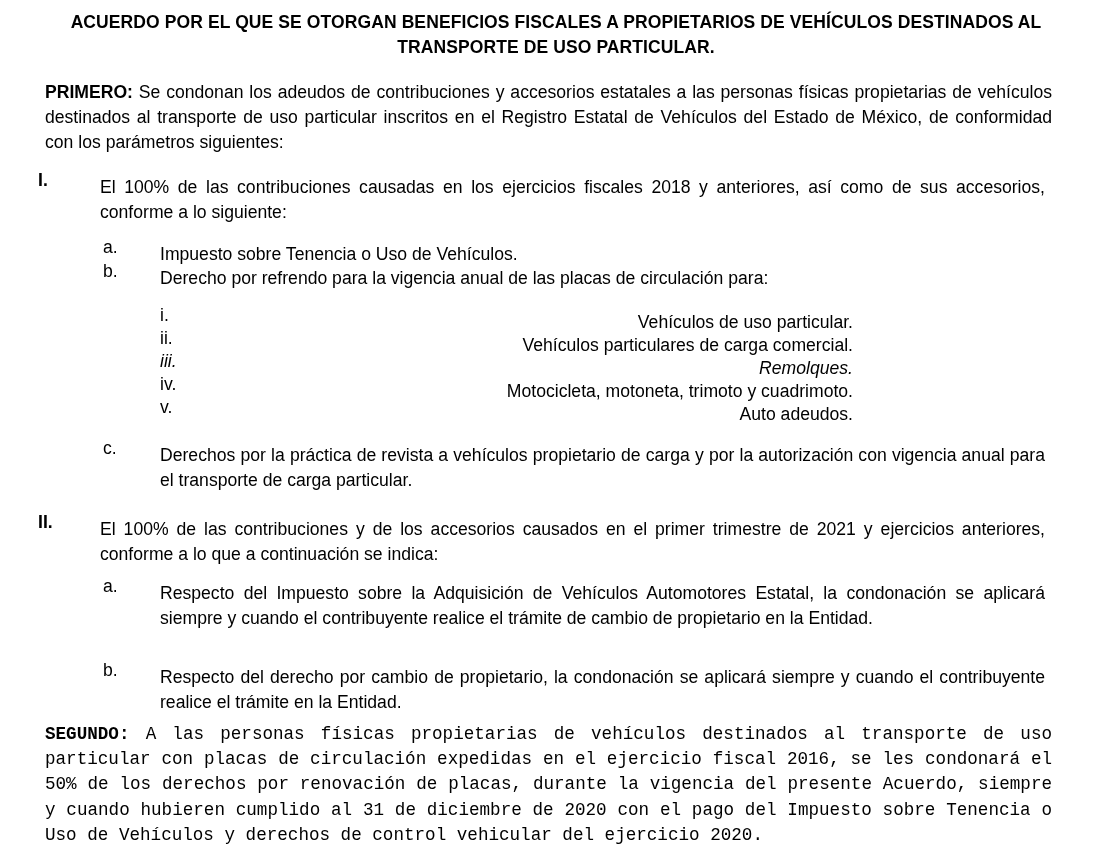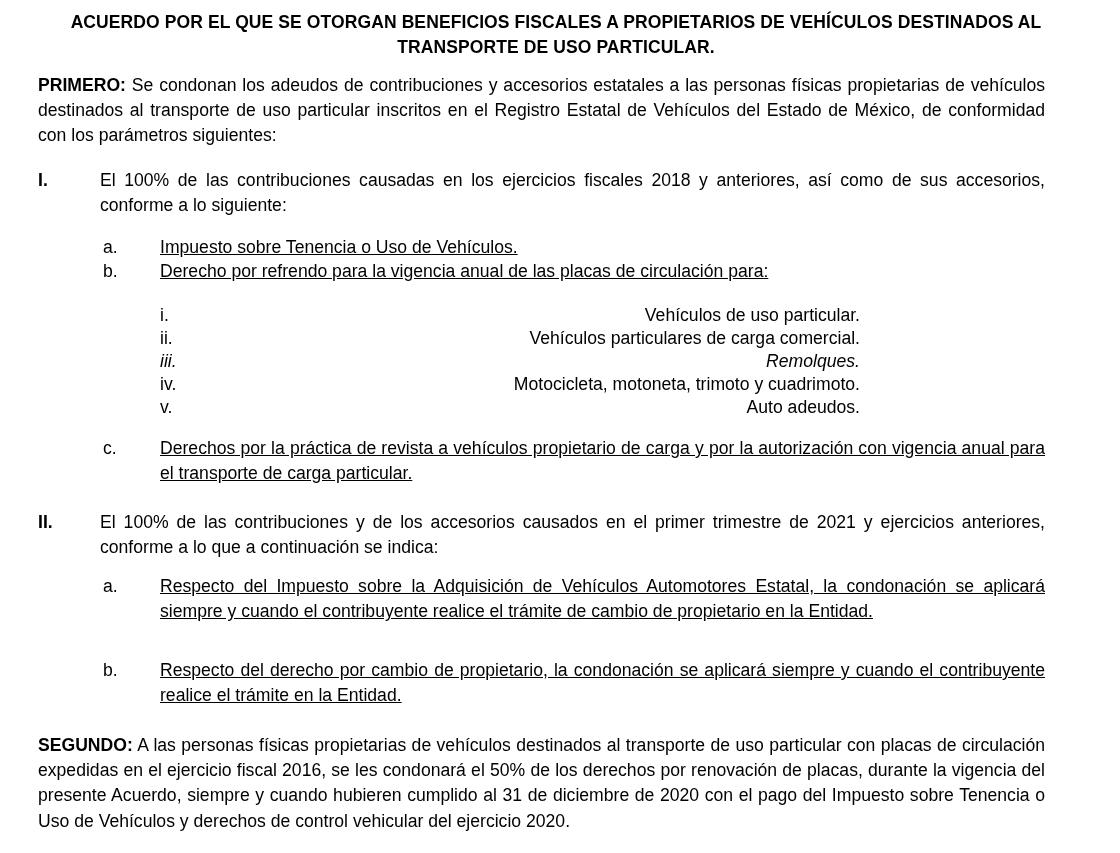--- a/index.html
+++ b/index.html
@@ -29,21 +29,21 @@
     padding: 10px 78px 0 70px;
     font-size: 17.5px;
     font-weight: bold;
     line-height: 25px;
     text-align: center;
     letter-spacing: 0.1px;
   }
 
   
   .body-para {
-    margin: 0;
+    margin: 7px;
     padding: 0;
     font-size: 17.6px;
     line-height: 25.2px;
     text-align: justify;
     text-justify: inter-word;
   }
   .lead-term { font-weight: bold; }
 
   
   .para-primero {
@@ -83,21 +83,20 @@
     position: absolute;
     left: 0;
     top: 0;
     width: 48px;
     font-size: 17.6px;
     line-height: 25.2px;
   }
   .level2-body {
     margin-left: 57px;
     width: 885px;
-    text-decoration: underline;
   }
 
   
   .level3-item {
     position: absolute;
     left: 160px;
     width: 700px;
   }
   .level3-marker {
     position: absolute;
@@ -110,22 +109,23 @@
   }
   .level3-body {
     margin-left: 32px;
     text-align: right;
   }
 
   
   .para-segundo {
     position: absolute;
     left: 38px;
-    top: 733px;
+    top: 715px;
     width: 1007px;
+    font-family: Liberation Mono, monospace;
   }
 </style>
 </head>
 <body>
 
 <div class="page">
 
   <h1 class="doc-title">ACUERDO POR EL QUE SE OTORGAN BENEFICIOS FISCALES A PROPIETARIOS DE VEHÍCULOS DESTINADOS AL TRANSPORTE DE USO PARTICULAR.</h1>
 
   <p class="body-para para-primero"><span class="lead-term">PRIMERO:</span><span> Se condonan los adeudos de contribuciones y accesorios estatales a las personas físicas propietarias de vehículos destinados al transporte de uso particular inscritos en el Registro Estatal de Vehículos del Estado de México, de conformidad con los parámetros siguientes:</span></p>

